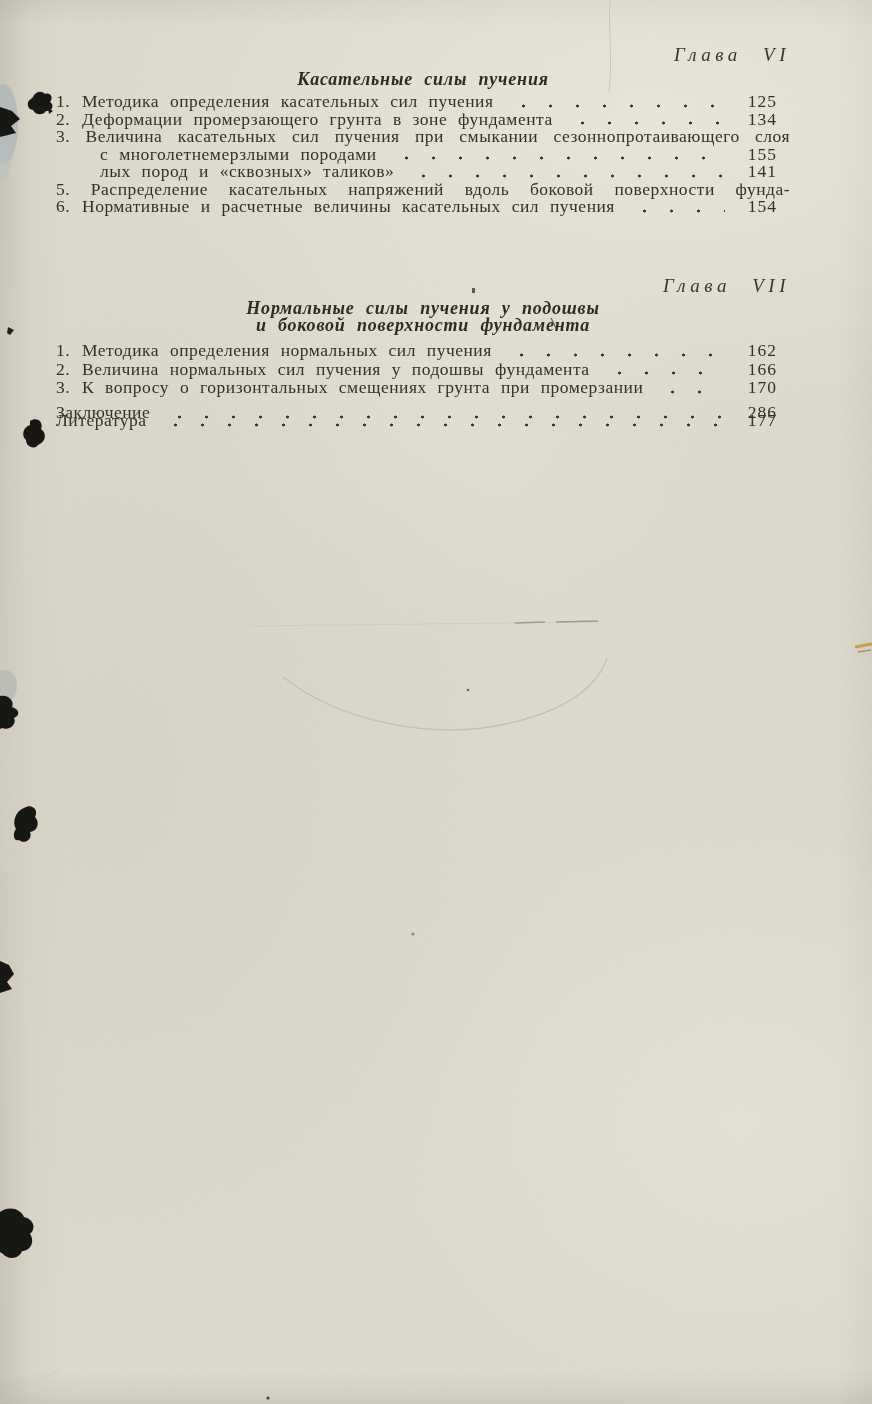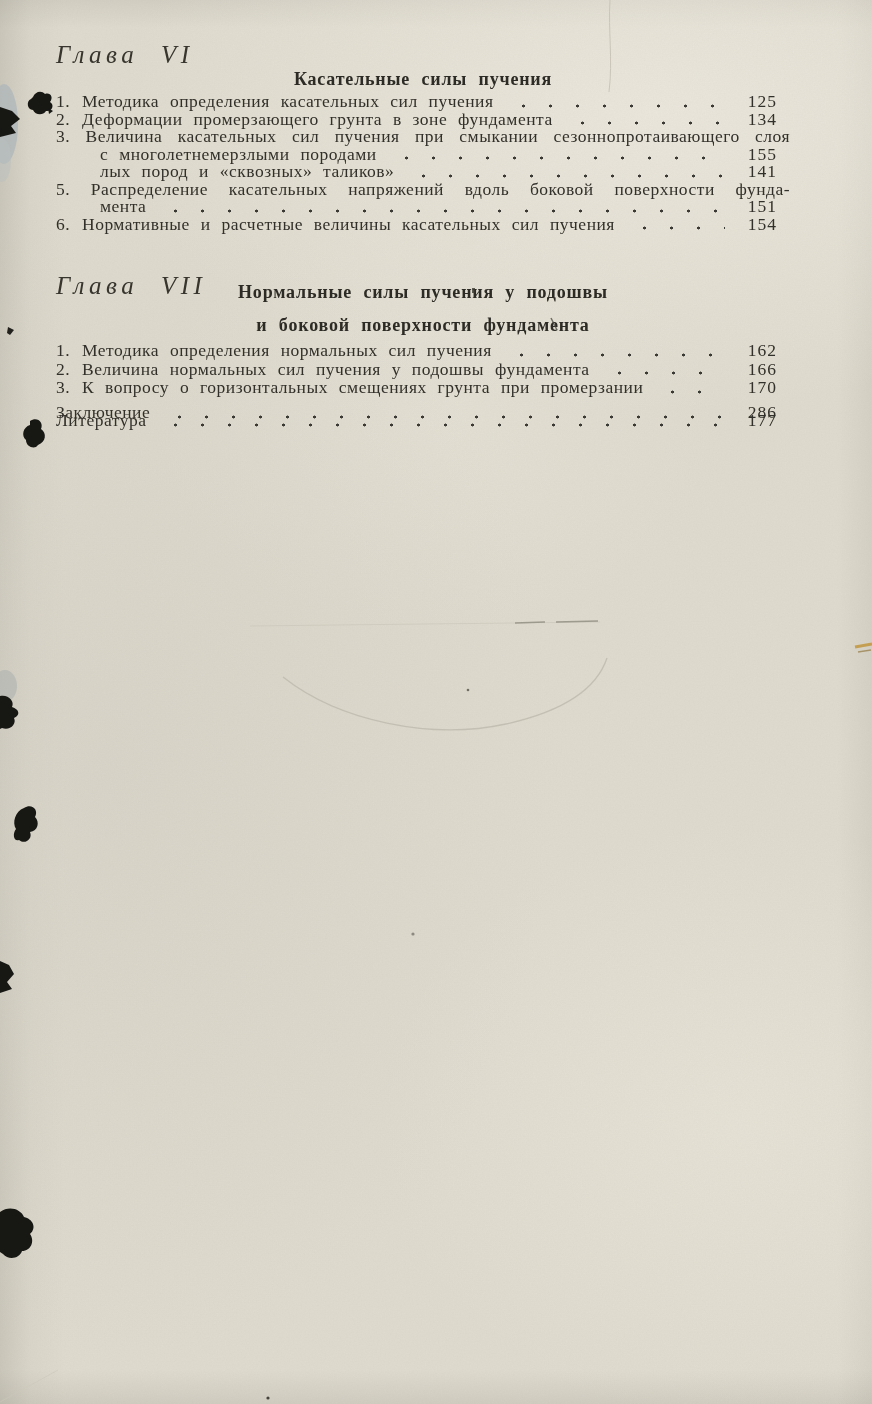--- a/index.html
+++ b/index.html
@@ -16,28 +16,28 @@
       linear-gradient(90deg, rgba(118,116,106,.20) 0px, rgba(118,116,106,.05) 30px, rgba(118,116,106,0) 65px),
       linear-gradient(270deg, rgba(118,116,106,.10) 0px, rgba(118,116,106,0) 35px),
       linear-gradient(180deg, rgba(118,116,106,.12) 0px, rgba(118,116,106,0) 28px),
       linear-gradient(0deg, rgba(118,116,106,.14) 0px, rgba(118,116,106,0) 34px),
       #dfdbce;
   }
   .grain{position:absolute;left:0;top:0;width:872px;height:1404px;z-index:1;pointer-events:none;}
   .marks{position:absolute;left:0;top:0;width:872px;height:1404px;z-index:4;pointer-events:none;}
   .toc{position:absolute;left:56px;top:0;width:734px;z-index:3;font-size:17.5px;letter-spacing:.5px;}
   .chap-heading{
-    position:absolute;left:0;width:100%;text-align:left;
-    font-style:italic;font-size:25px;line-height:20px;
+    position:absolute;left:0;width:100%;text-align:right;
+    font-style:italic;font-size:19px;line-height:20px;
     letter-spacing:4.5px;word-spacing:12px;color:#37352e;
   }
   .chap-subtitle{
     position:absolute;left:0;width:100%;text-align:center;
     font-weight:bold;font-size:18px;line-height:17px;
-    letter-spacing:.8px;word-spacing:6px;color:#2d2b25;
+    letter-spacing:.8px;word-spacing:6px;color:#2d2b25;font-style:italic;
   }
   .list{position:absolute;left:0;width:100%;word-spacing:6px;}
   .row{display:flex;align-items:baseline;line-height:17.5px;height:17.5px;white-space:nowrap;}
   .list7 .row{line-height:18.5px;height:18.5px;}
   .row.block{display:block;text-align:justify;text-align-last:justify;}
   .row.cont{padding-left:44px;justify-content:space-between;}
   .num{flex:0 0 26px;}
   .txt{flex:0 0 auto;}
   .leader{
     flex:1 1 auto;align-self:stretch;margin:0 18px 0 14px;
@@ -88,35 +88,30 @@
           <span class="pg">155</span>
       </div>
       <div class="row cont">
         <span class="txt">лых пород и «сквозных» таликов»</span>
           <span class="leader"></span>
           <span class="pg">141</span>
       </div>
       <div class="row block">
         <span class="num">5.</span> <span>Распределение касательных напряжений вдоль боковой поверхности фунда-</span>
       </div>
-      <div class="row cont">
-        <span class="txt">мента</span>
-          <span class="leader"></span>
-          <span class="pg">151</span>
-      </div>
       <div class="row">
         <span class="num">6.</span>
           <span class="txt">Нормативные и расчетные величины касательных сил пучения</span>
           <span class="leader"></span>
           <span class="pg">154</span>
       </div>
     </div>
 
     <div class="chap-heading" style="top:276px">Глава VII</div>
-    <div class="chap-subtitle" style="top:284px">Нормальные силы пучения у подошвы</div>
+    <div class="chap-subtitle" style="top:300px">Нормальные силы пучения у подошвы</div>
     <div class="chap-subtitle" style="top:317px">и боковой поверхности фундамента</div>
 
     <div class="list list7" style="top:341px">
       <div class="row">
         <span class="num">1.</span>
           <span class="txt">Методика определения нормальных сил пучения</span>
           <span class="leader"></span>
           <span class="pg">162</span>
       </div>
       <div class="row">

